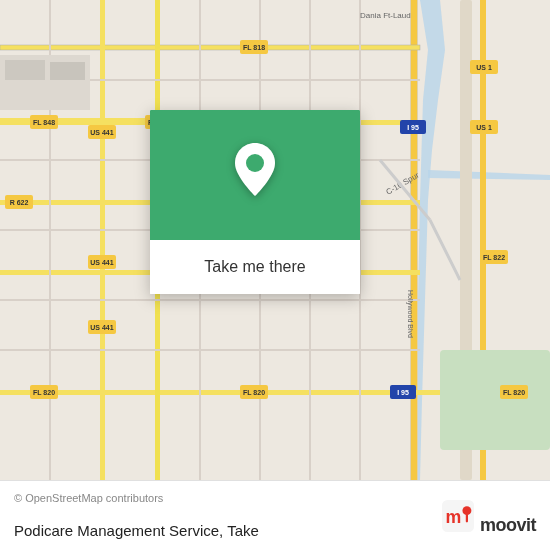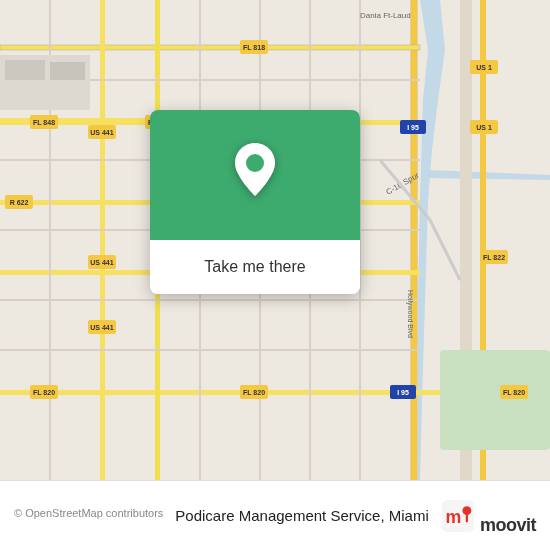--- a/index.html
+++ b/index.html
@@ -26,21 +26,21 @@
       height: 100%;
     }
 
     
     #location-card {
       position: absolute;
       top: 110px;
       left: 150px;
       width: 210px;
       background: white;
-      border-radius: 8px;
+      border-radius: 1px;
       box-shadow: 0 4px 16px rgba(0,0,0,0.25);
       overflow: hidden;
       z-index: 10;
     }
 
     #card-map-area {
       width: 100%;
       height: 130px;
       background-color: #3daa6e;
       display: flex;
@@ -80,22 +80,22 @@
       background: white;
       border-top: 1px solid #e0e0e0;
       display: flex;
       align-items: center;
       padding: 0 14px;
       justify-content: space-between;
     }
 
     #bottom-info {
       display: flex;
-      flex-direction: row;
-      gap: 12px;
+      flex-direction: column;
+      gap: 18px;
     }
 
     #attribution {
       font-size: 11px;
       color: #888;
     }
 
     #place-name {
       font-size: 15px;
       color: #222;
@@ -245,21 +245,21 @@
     </div>
     <div id="card-button-area">
       <button id="take-me-there-btn">Take me there</button>
     </div>
   </div>
 </div>
 
 <div id="bottom-bar">
   <div id="bottom-info">
     <span id="attribution">© OpenStreetMap contributors</span>
-    <span id="place-name">Podicare Management Service, Miami</span>
+    <span id="place-name">Podicare Management Service, Take</span>
   </div>
   <div id="moovit-logo">
 
     <svg id="moovit-icon" width="36" height="36" viewBox="0 0 36 36" xmlns="http://www.w3.org/2000/svg">
       <rect width="36" height="36" rx="6" fill="#f5f5f5"></rect>
 
       <text x="4" y="26" font-size="20" font-weight="bold" fill="#e63329" font-family="Arial">m</text>
 
       <circle cx="28" cy="12" r="5" fill="#e63329"></circle>
       <path d="M28 17 L28 24" stroke="#e63329" stroke-width="2.5" stroke-linecap="round"></path>

